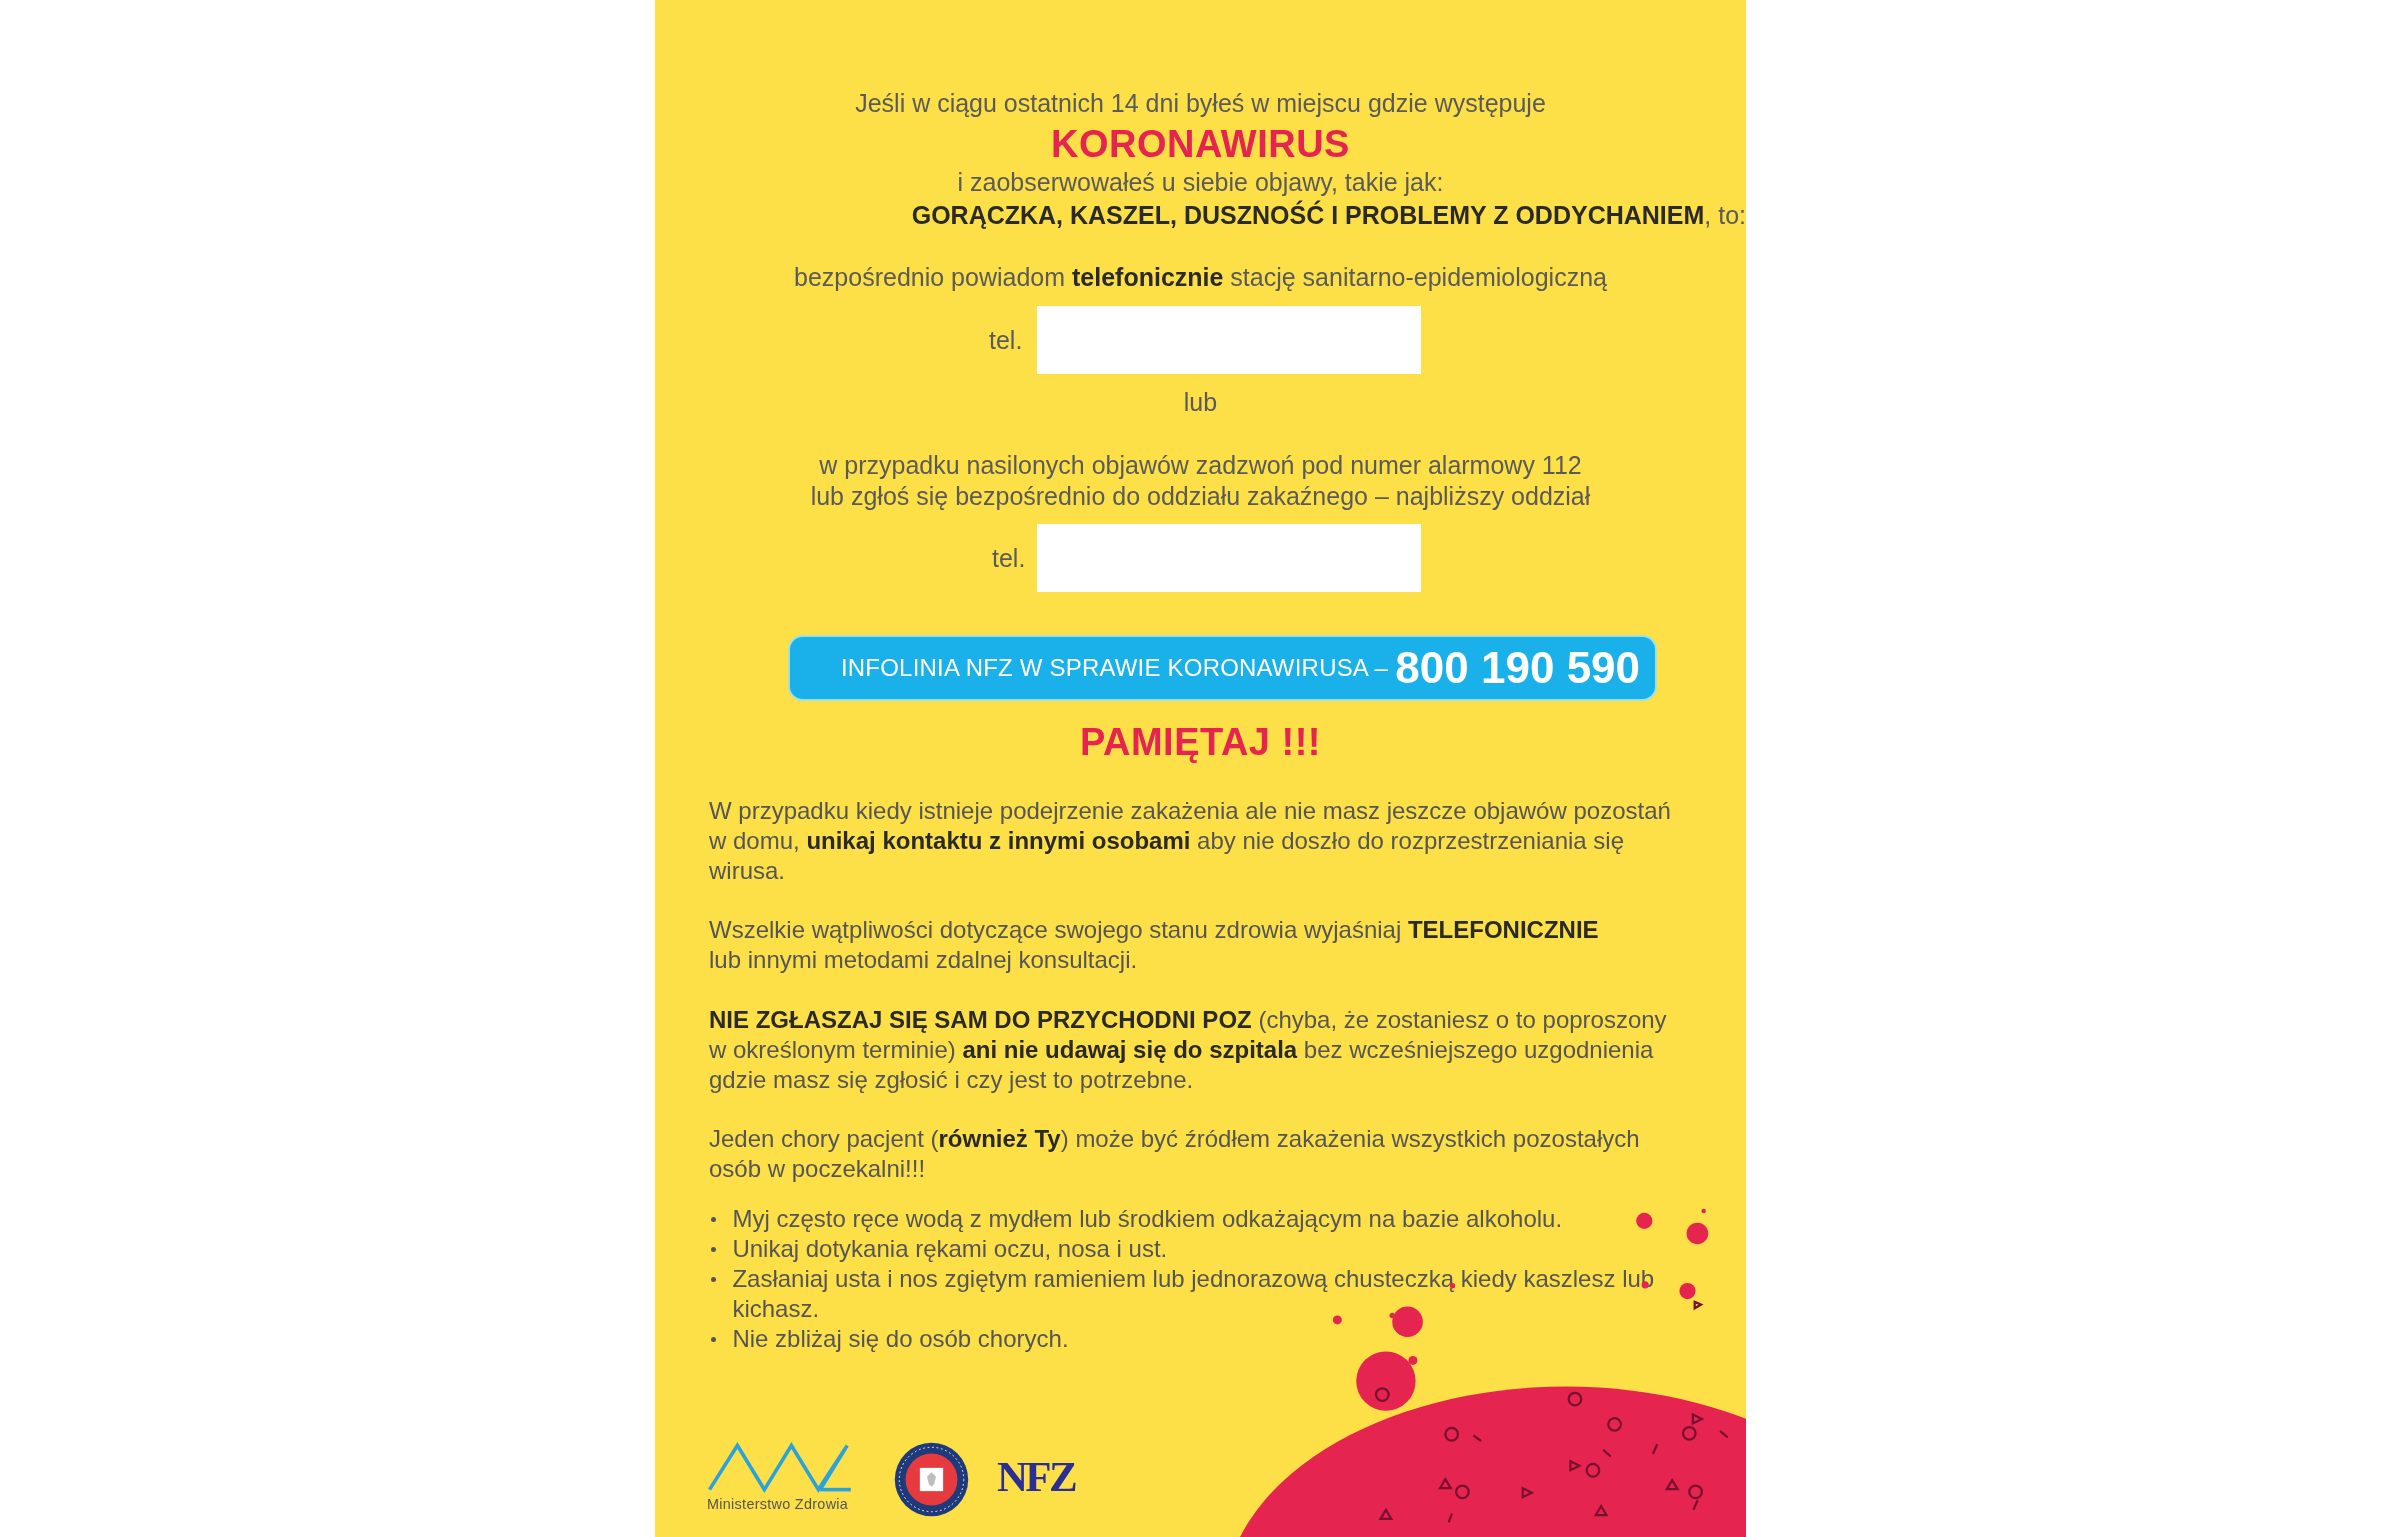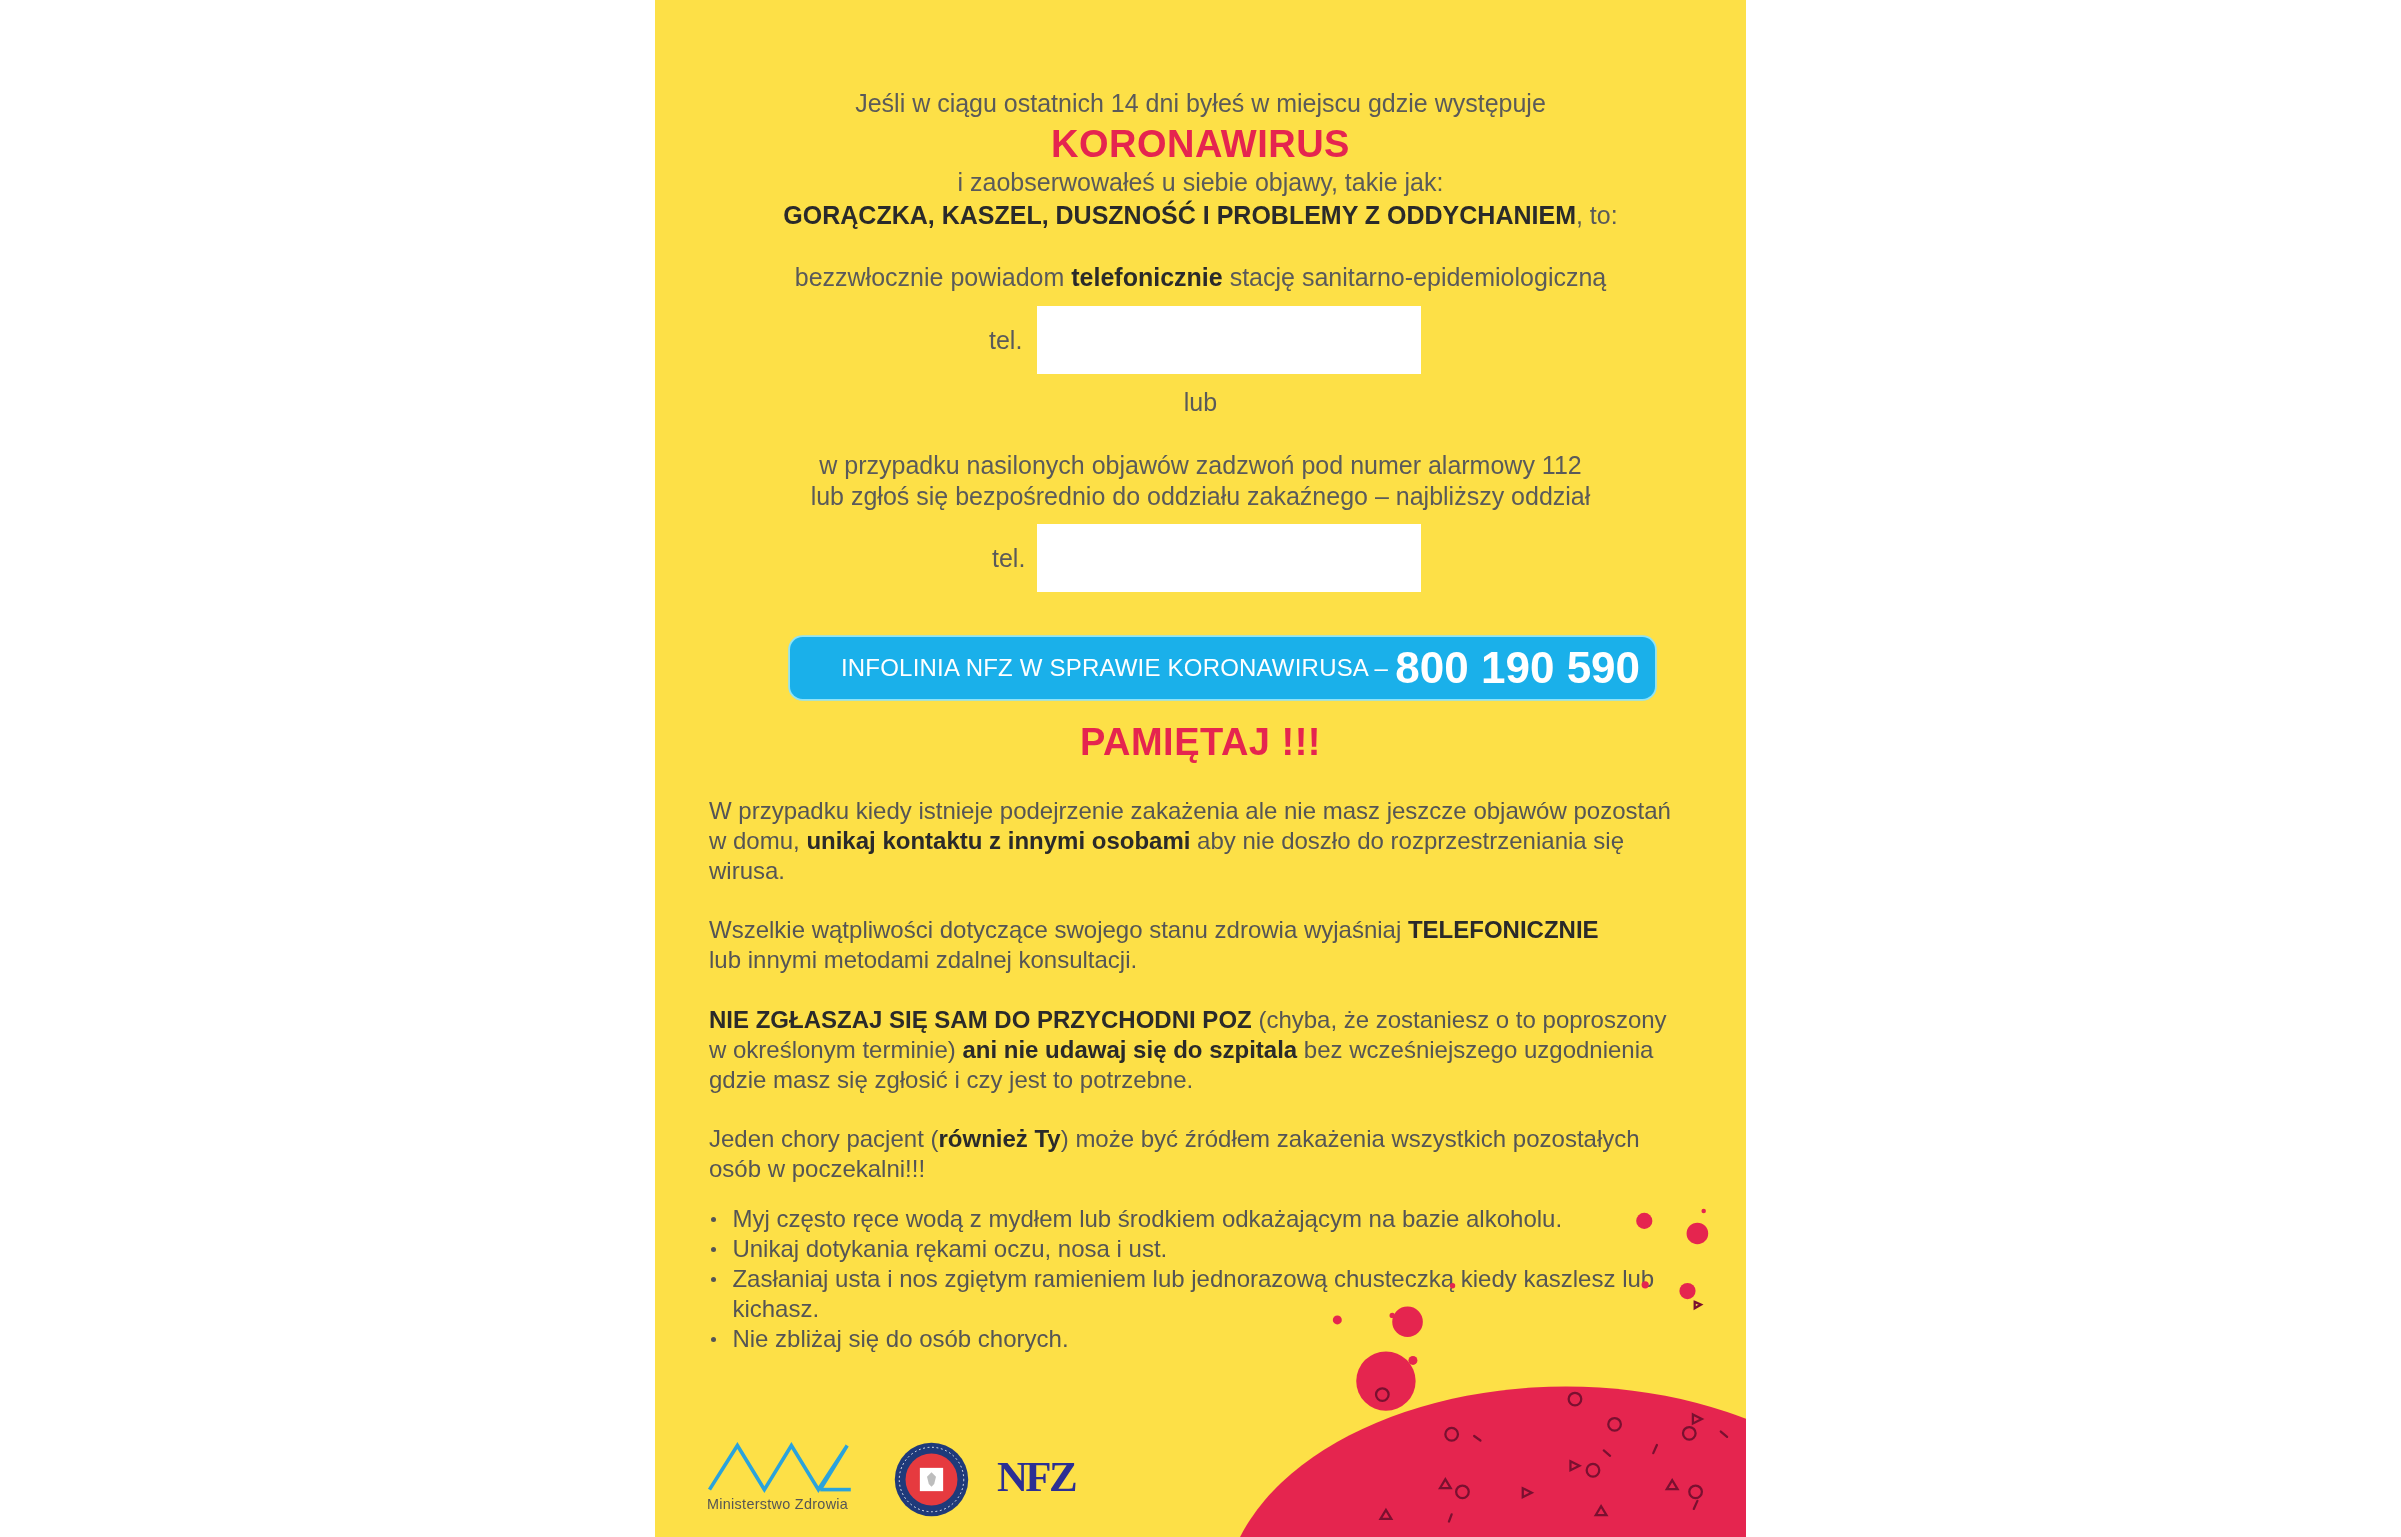--- a/index.html
+++ b/index.html
@@ -42,26 +42,26 @@
   }
 </style>
 </head>
 <body>
 
 <div class="page">
 
   <div class="center-line" style="top:88px;">Jeśli w ciągu ostatnich 14 dni byłeś w miejscu gdzie występuje</div>
   <div class="headline" style="top:124px;">KORONAWIRUS</div>
   <div class="center-line" style="top:167px;">i zaobserwowałeś u siebie objawy, takie jak:</div>
-  <div class="center-line" style="top:200px;">
+  <div class="center-line" style="top:200px;text-align:right;">
     <span class="b">GORĄCZKA, KASZEL, DUSZNOŚĆ I PROBLEMY Z ODDYCHANIEM</span><span>, to:</span>
   </div>
 
   <div class="center-line" style="top:262px;">
-    <span>bezzwłocznie powiadom </span><span class="b">telefonicznie</span><span> stację sanitarno-epidemiologiczną</span>
+    <span>bezpośrednio powiadom </span><span class="b">telefonicznie</span><span> stację sanitarno-epidemiologiczną</span>
   </div>
 
   <div class="tel-label" style="left:334px; top:325px;">tel.</div>
   <div class="tel-box" style="left:382px; top:306px; width:384px; height:68px;"></div>
 
   <div class="center-line" style="top:387px;">lub</div>
 
   <div class="center-line" style="top:450px;">w przypadku nasilonych objawów zadzwoń pod numer alarmowy 112</div>
   <div class="center-line" style="top:481px;">lub zgłoś się bezpośrednio do oddziału zakaźnego – najbliższy oddział</div>
 

